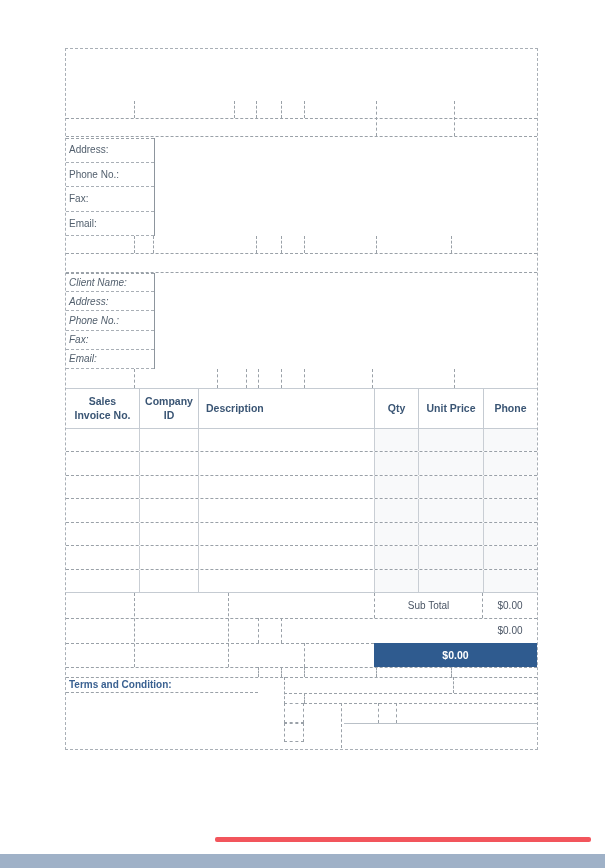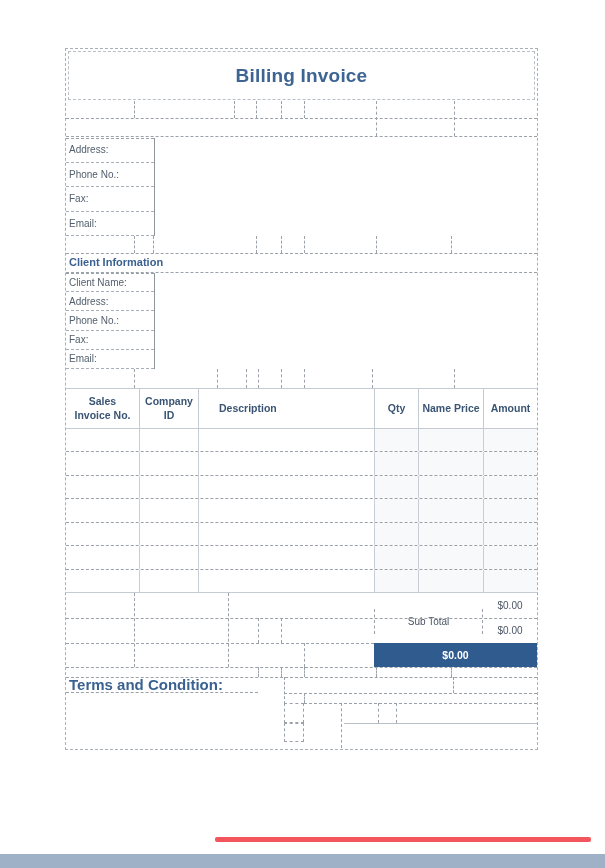--- a/index.html
+++ b/index.html
@@ -26,21 +26,21 @@
                font-size:10px;color:#53606e;display:flex;align-items:center;padding-left:3px;}
   .field-input{flex:1;}
   .vstrong{position:absolute;width:0;border-left:1px solid #8d959d;}
   
   .thead{position:absolute;left:0;top:339px;width:471px;height:41px;display:flex;
          border-top:1px solid #c5cbd2;border-bottom:1px solid #c5cbd2;box-sizing:border-box;}
   .th{box-sizing:border-box;display:flex;align-items:center;justify-content:center;
       font-size:10.5px;font-weight:bold;color:#3a5574;text-align:center;white-space:pre-line;
       border-left:1px solid #c5cbd2;line-height:1.25;}
   .th:first-child{border-left:none;}
-  .th.left{justify-content:flex-start;text-align:center;padding-left:20px;}
+  .th.left{justify-content:flex-start;text-align:center;padding-left:7px;}
   .tbody{position:absolute;left:0;top:380px;width:471px;height:164px;display:flex;
          flex-direction:column;border-bottom:1px solid #c5cbd2;box-sizing:border-box;}
   .trow{flex:1;display:flex;border-bottom:1px dashed #9aa1a8;}
   .trow:last-child{border-bottom:none;}
   .td{box-sizing:border-box;border-left:1px solid #c9ced4;}
   .td:first-child{border-left:none;}
   .td.shade{background:#f8f9fa;}
   
   .tot-label{position:absolute;left:308px;width:109px;height:25px;display:flex;align-items:center;
              justify-content:center;font-size:10px;color:#4a5565;
@@ -49,42 +49,39 @@
              justify-content:center;font-size:10px;color:#4a5565;}
   .total-band{position:absolute;left:308px;top:594px;width:163px;height:24px;background:#2f5b8f;
               display:flex;}
   .total-band .lbl{width:109px;display:flex;align-items:center;justify-content:center;
                    font-size:10.5px;font-weight:bold;color:#ffffff;
                    border-right:1px dashed rgba(255,255,255,.8);box-sizing:border-box;}
   .total-band .val{flex:1;display:flex;align-items:center;justify-content:center;
                    font-size:10.5px;font-weight:bold;color:#ffffff;}
   
   .terms{position:absolute;left:0;top:628px;width:260px;height:15px;display:flex;align-items:center;
-         padding-left:3px;box-sizing:border-box;font-size:15px;font-weight:bold;color:#3a6191;}
+         padding-left:3px;box-sizing:border-box;font-size:10px;font-weight:bold;color:#3a6191;}
   .sig-text{position:absolute;left:278px;top:681px;width:193px;text-align:center;
             font-size:10px;color:#53606e;}
   
   .brand{position:absolute;top:791px;right:15px;font-size:38px;line-height:40px;
          color:#2744a4;letter-spacing:1px;white-space:nowrap;}
   .brand .light{font-weight:normal;}
   .brand .heavy{font-weight:bold;}
   .brand-underline{position:absolute;left:215px;top:837px;width:376px;height:5px;
                    background:#f2555c;border-radius:2px;}
   .footer-bar{position:absolute;left:0;top:854px;width:605px;height:14px;background:#9fb1c7;}
 </style>
 </head>
 <body>
 
 <div class="canvas">
 
   <div class="sheet">
 
-    <div class="title-box">
-      <span class="title-text">Billing Invoice</span>
-    </div>
 
     <div id="company-fields" class="field-rows" style="top:89px;height:98px;">
         <div class="field-row">
           <div class="field-label">Address:</div>
           <div class="field-input"></div>
         </div>
         <div class="field-row">
           <div class="field-label">Phone No.:</div>
           <div class="field-input"></div>
         </div>
@@ -93,24 +90,21 @@
           <div class="field-input"></div>
         </div>
         <div class="field-row">
           <div class="field-label">Email:</div>
           <div class="field-input"></div>
         </div>
       </div>
     <div class="vstrong" style="left:88px;top:89px;height:98px;"></div>
     <div class="hdash" style="left:0;top:89px;width:88px;"></div>
 
-    <div class="sec-head" style="top:204px;">
-      <span>Client Information</span>
-    </div>
-    <div id="client-fields" class="field-rows" style="top:224px;height:96px;">
+    <div id="client-fields" class="field-rows" style="top:224px;height:96px;font-style:italic;">
         <div class="field-row">
           <div class="field-label">Client Name:</div>
           <div class="field-input"></div>
         </div>
         <div class="field-row">
           <div class="field-label">Address:</div>
           <div class="field-input"></div>
         </div>
         <div class="field-row">
           <div class="field-label">Phone No.:</div>
@@ -128,22 +122,22 @@
     <div class="vstrong" style="left:88px;top:224px;height:96px;"></div>
     <div class="hdash" style="left:0;top:224px;width:88px;"></div>
 
     <div class="thead">
       <div class="th" style="width:73px;">Sales
 Invoice No.</div>
       <div class="th" style="width:59px;">Company
 ID</div>
       <div class="th left" style="width:176px;">Description</div>
       <div class="th" style="width:44px;">Qty</div>
-      <div class="th" style="width:65px;">Name Price</div>
-      <div class="th" style="width:54px;">Amount</div>
+      <div class="th" style="width:65px;">Unit Price</div>
+      <div class="th" style="width:54px;">Phone</div>
     </div>
     <div id="items-body" class="tbody">
         <div class="trow">
           <div class="td" style="width: 73px;"></div>
           <div class="td" style="width: 59px;"></div>
           <div class="td" style="width: 176px;"></div>
           <div class="td shade" style="width: 44px;"></div>
           <div class="td shade" style="width: 65px;"></div>
           <div class="td shade" style="width: 54px;"></div>
         </div>
@@ -190,21 +184,21 @@
         <div class="trow">
           <div class="td" style="width: 73px;"></div>
           <div class="td" style="width: 59px;"></div>
           <div class="td" style="width: 176px;"></div>
           <div class="td shade" style="width: 44px;"></div>
           <div class="td shade" style="width: 65px;"></div>
           <div class="td shade" style="width: 54px;"></div>
         </div>
       </div>
 
-    <div class="tot-label" style="top:544px;margin-top:16px;">
+    <div class="tot-label" style="top:544px;">
       <span>Sub Total</span>
     </div>
     <div class="tot-value" style="top:544px;">$0.00</div>
     <div class="tot-value" style="top:569px;">$0.00</div>
 
     <div class="total-band">
       <div class="val">$0.00</div>
     </div>
 
     <div class="terms">

